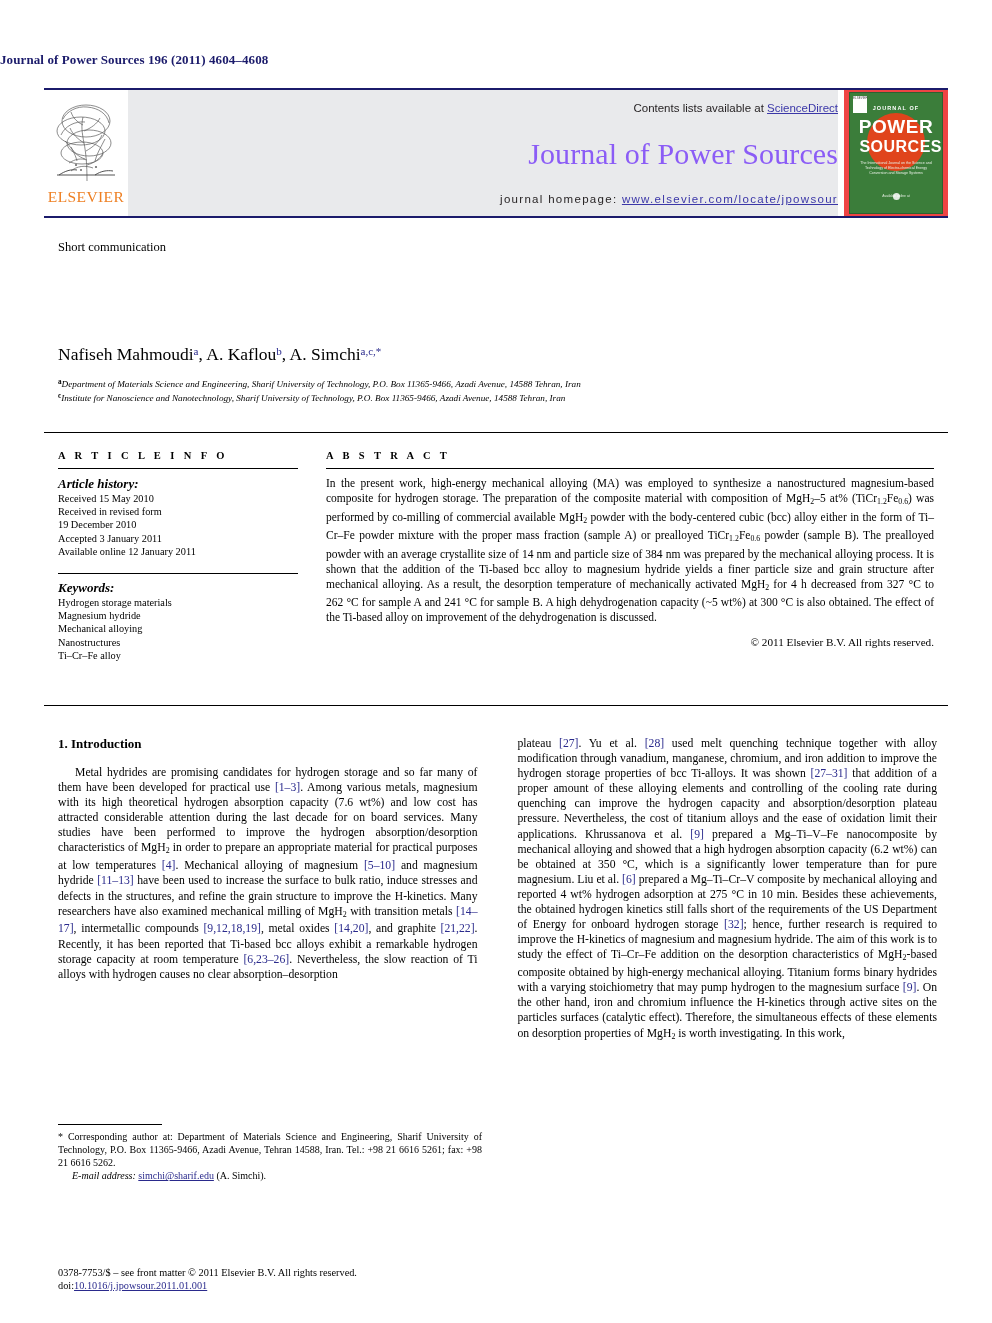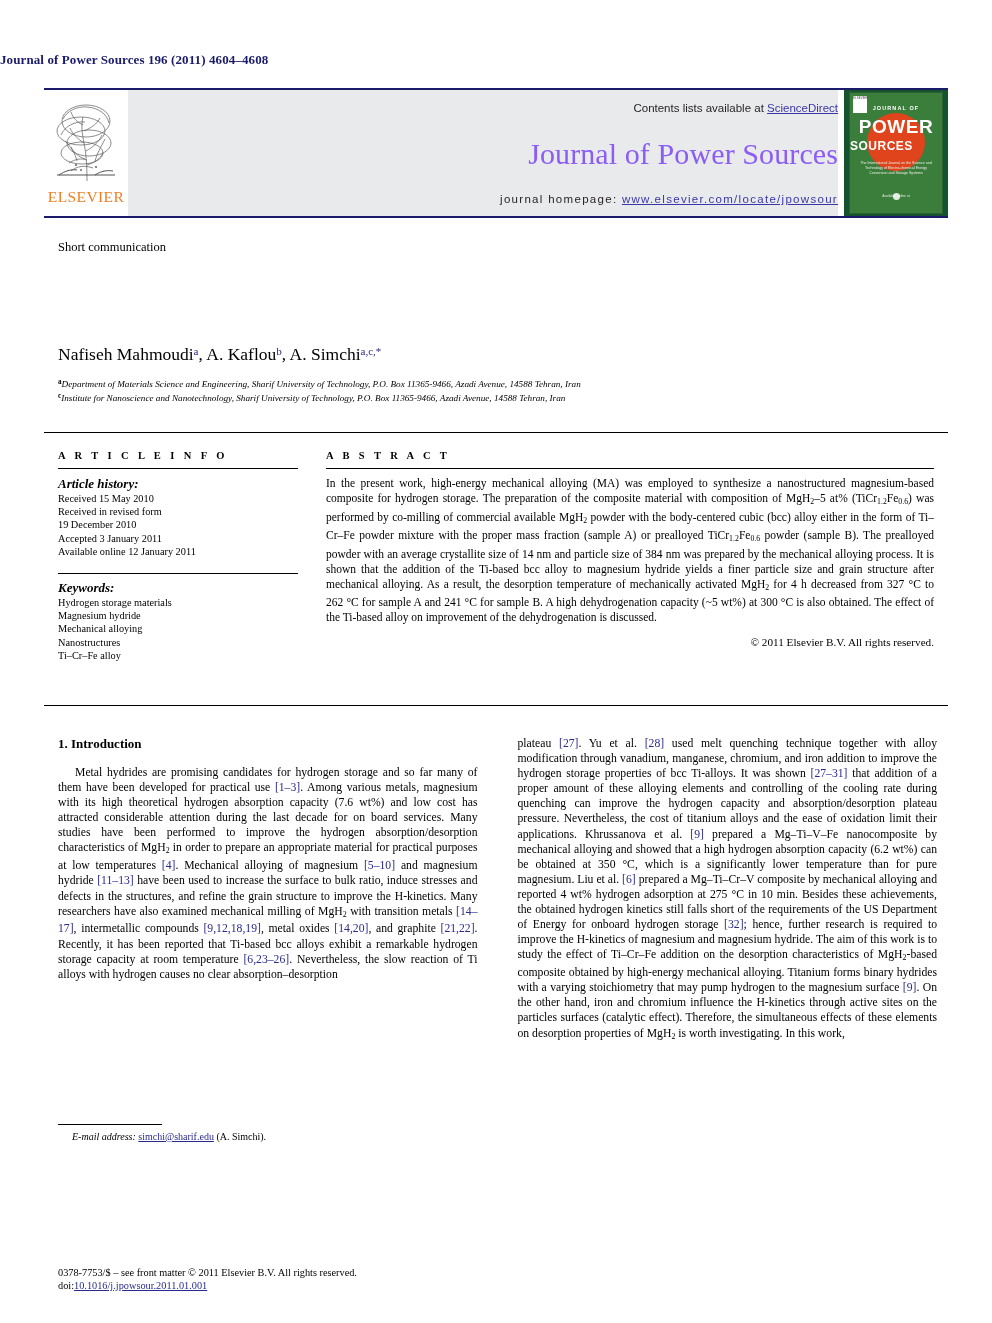--- a/index.html
+++ b/index.html
@@ -80,21 +80,21 @@
     font-family: "Liberation Sans", sans-serif;
     font-size: 11.5px;
     color: #231f20;
     letter-spacing: 1.3px;
   }
   .homepage-line .hp-url { color: #3b37a8; }
   .cover-thumb {
     flex: 0 0 104px;
     width: 104px;
     margin-left: 6px;
-    background: #14532d;
+    background: #ef4444;
     display: flex;
     align-items: center;
     justify-content: center;
   }
   .cover-art {
     width: 94px; height: 122px;
     background: #3b7d3a;
     position: relative;
     border: 1px solid #2e6130;
     overflow: hidden;
@@ -131,25 +131,25 @@
     text-align: center;
     color: #ffffff;
     font-family: "Liberation Sans", sans-serif;
     font-weight: bold;
     font-size: 19px;
     letter-spacing: .5px;
     line-height: 19px;
   }
   .cover-sources {
     position: absolute; top: 45px; left: 0; right: 0;
-    text-align: left;
+    text-align: right;
     color: #ffffff;
     font-family: "Liberation Sans", sans-serif;
     font-weight: bold;
-    font-size: 12px;
+    font-size: 16px;
     letter-spacing: .5px;
     line-height: 17px;
   }
   .cover-tag {
     position: absolute; top: 68px; left: 7px; right: 7px;
     text-align: center;
     color: #e7efe4;
     font-family: "Liberation Sans", sans-serif;
     font-size: 3.6px;
     line-height: 5px;
@@ -473,20 +473,21 @@
 
     <div class="col col-right">
       <p class="para noindent">
         plateau <span class="ref">[27]</span>. Yu et al. <span class="ref">[28]</span> used melt quenching technique together with alloy modification through vanadium, manganese, chromium, and iron addition to improve the hydrogen storage properties of bcc Ti-alloys. It was shown <span class="ref">[27–31]</span> that addition of a proper amount of these alloying elements and controlling of the cooling rate during quenching can improve the hydrogen capacity and absorption/desorption plateau pressure. Nevertheless, the cost of titanium alloys and the ease of oxidation limit their applications. Khrussanova et al. <span class="ref">[9]</span> prepared a Mg–Ti–V–Fe nanocomposite by mechanical alloying and showed that a high hydrogen absorption capacity (6.2&nbsp;wt%) can be obtained at 350&nbsp;°C, which is a significantly lower temperature than for pure magnesium. Liu et al. <span class="ref">[6]</span> prepared a Mg–Ti–Cr–V composite by mechanical alloying and reported 4&nbsp;wt% hydrogen adsorption at 275&nbsp;°C in 10&nbsp;min. Besides these achievements, the obtained hydrogen kinetics still falls short of the requirements of the US Department of Energy for onboard hydrogen storage <span class="ref">[32]</span>; hence, further research is required to improve the H-kinetics of magnesium and magnesium hydride. The aim of this work is to study the effect of Ti–Cr–Fe addition on the desorption characteristics of MgH<sub>2</sub>-based composite obtained by high-energy mechanical alloying. Titanium forms binary hydrides with a varying stoichiometry that may pump hydrogen to the magnesium surface <span class="ref">[9]</span>. On the other hand, iron and chromium influence the H-kinetics through active sites on the particles surfaces (catalytic effect). Therefore, the simultaneous effects of these elements on desorption properties of MgH<sub>2</sub> is worth investigating. In this work,
       </p>
     </div>
   </div>
 
   <div class="footnote">
     <div class="footnote-rule"></div>
+    <div class="footnote-text">* Corresponding author at: Department of Materials Science and Engineering, Sharif University of Technology, P.O. Box 11365-9466, Azadi Avenue, Tehran 14588, Iran. Tel.: +98 21 6616 5261; fax: +98 21 6616 5262.</div>
     <div class="email-line">
       <i>E-mail address:</i>
       <a class="email-link" href="#">simchi@sharif.edu</a>
       <span>(A. Simchi).</span>
     </div>
   </div>
 
   <div class="issn-block">
     <div>0378-7753/$ – see front matter © 2011 Elsevier B.V. All rights reserved.</div>
     <div><span>doi:</span><a class="doi-link" href="#">10.1016/j.jpowsour.2011.01.001</a></div>

